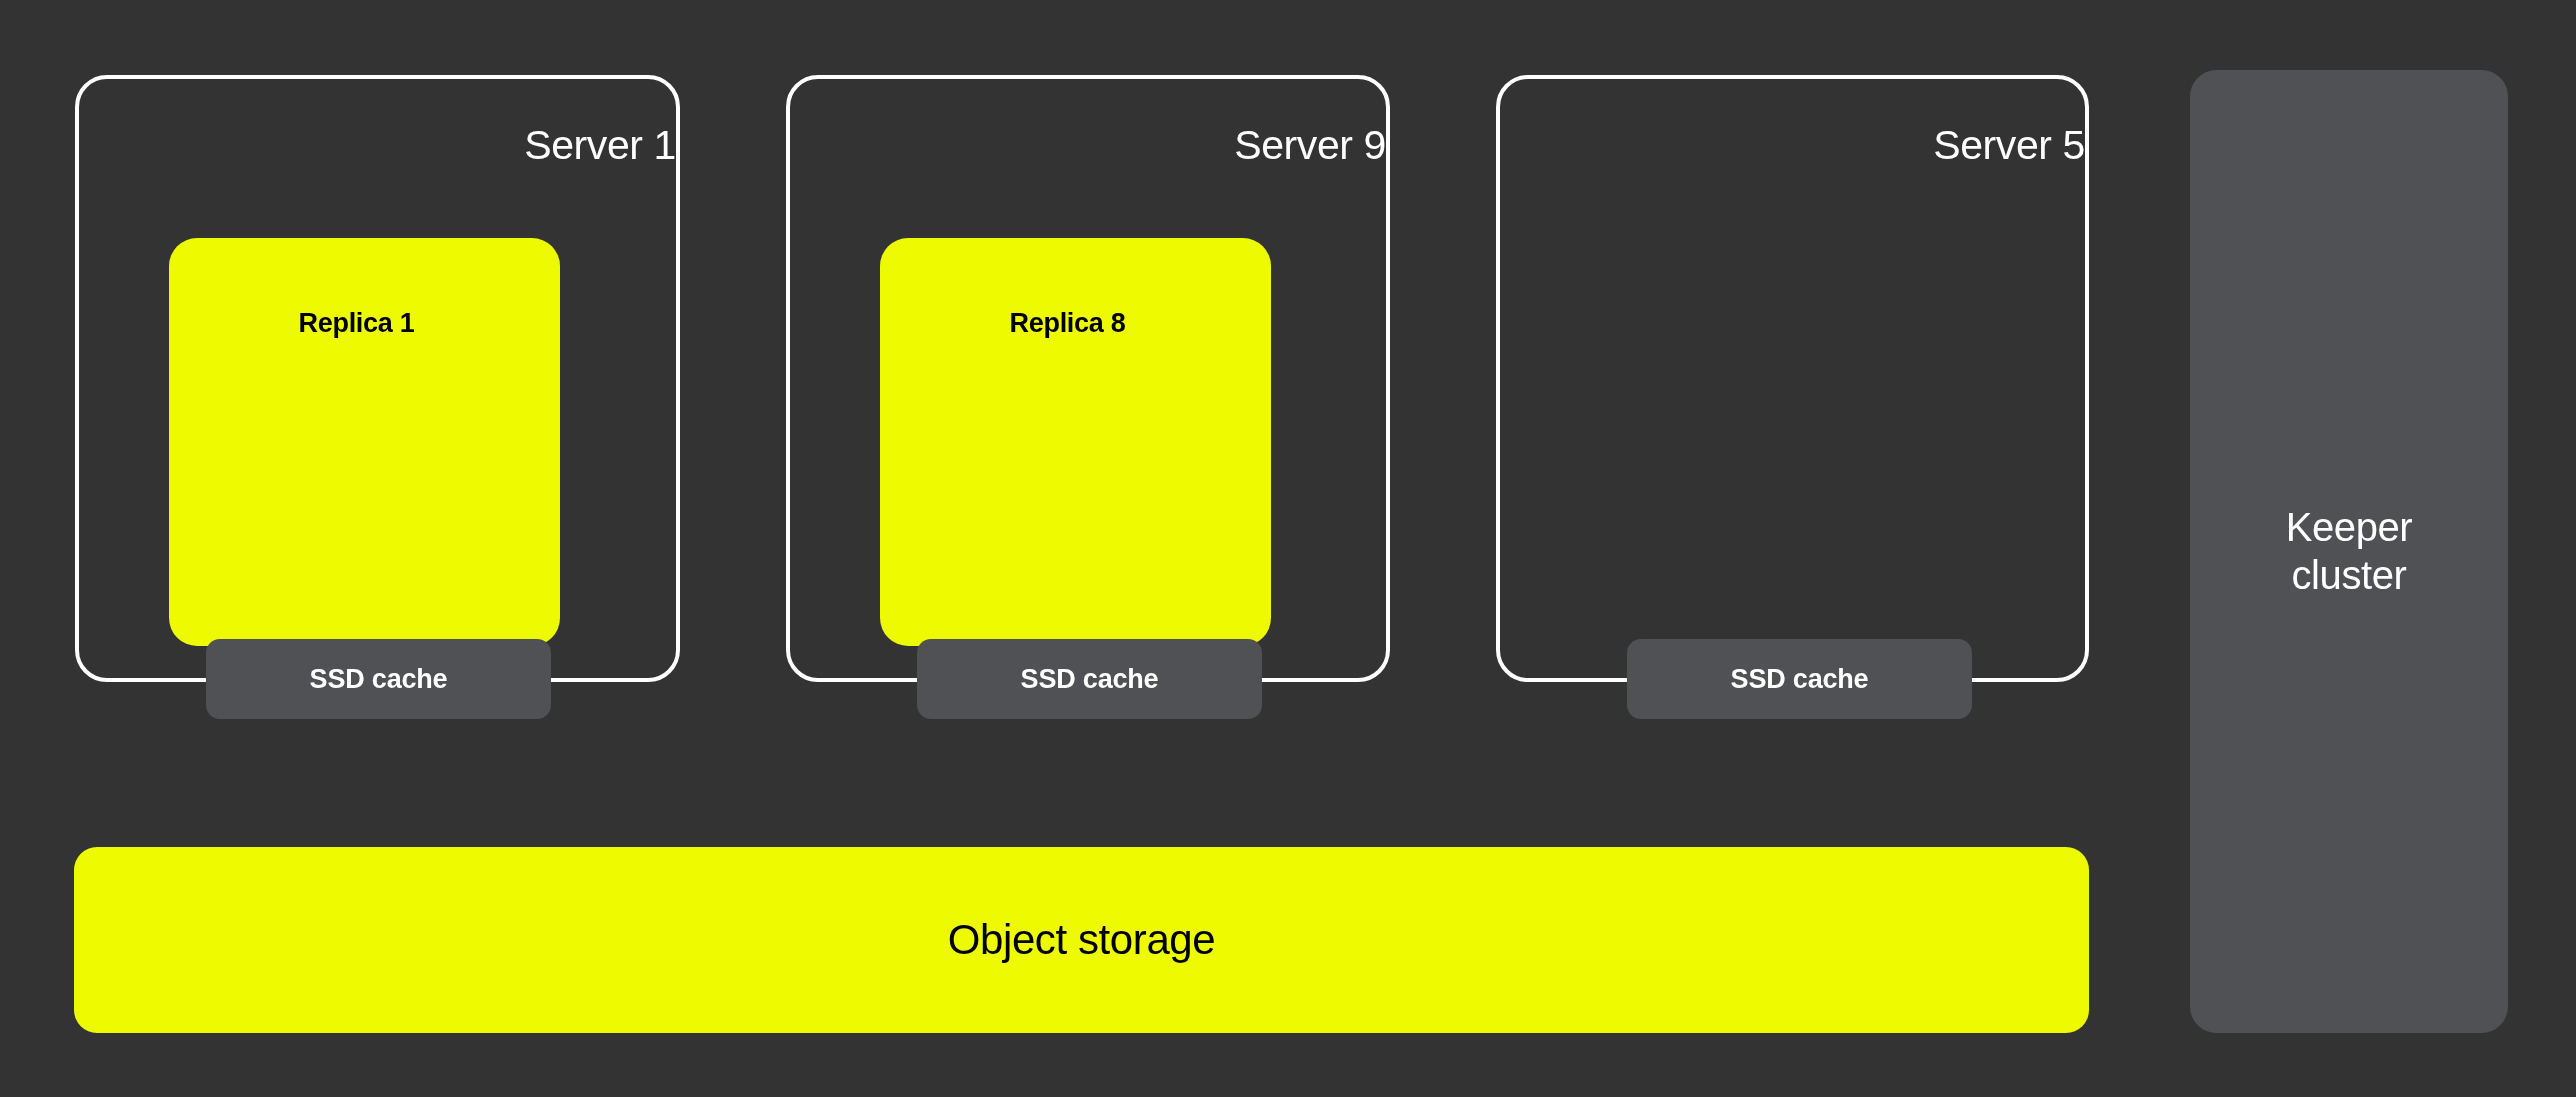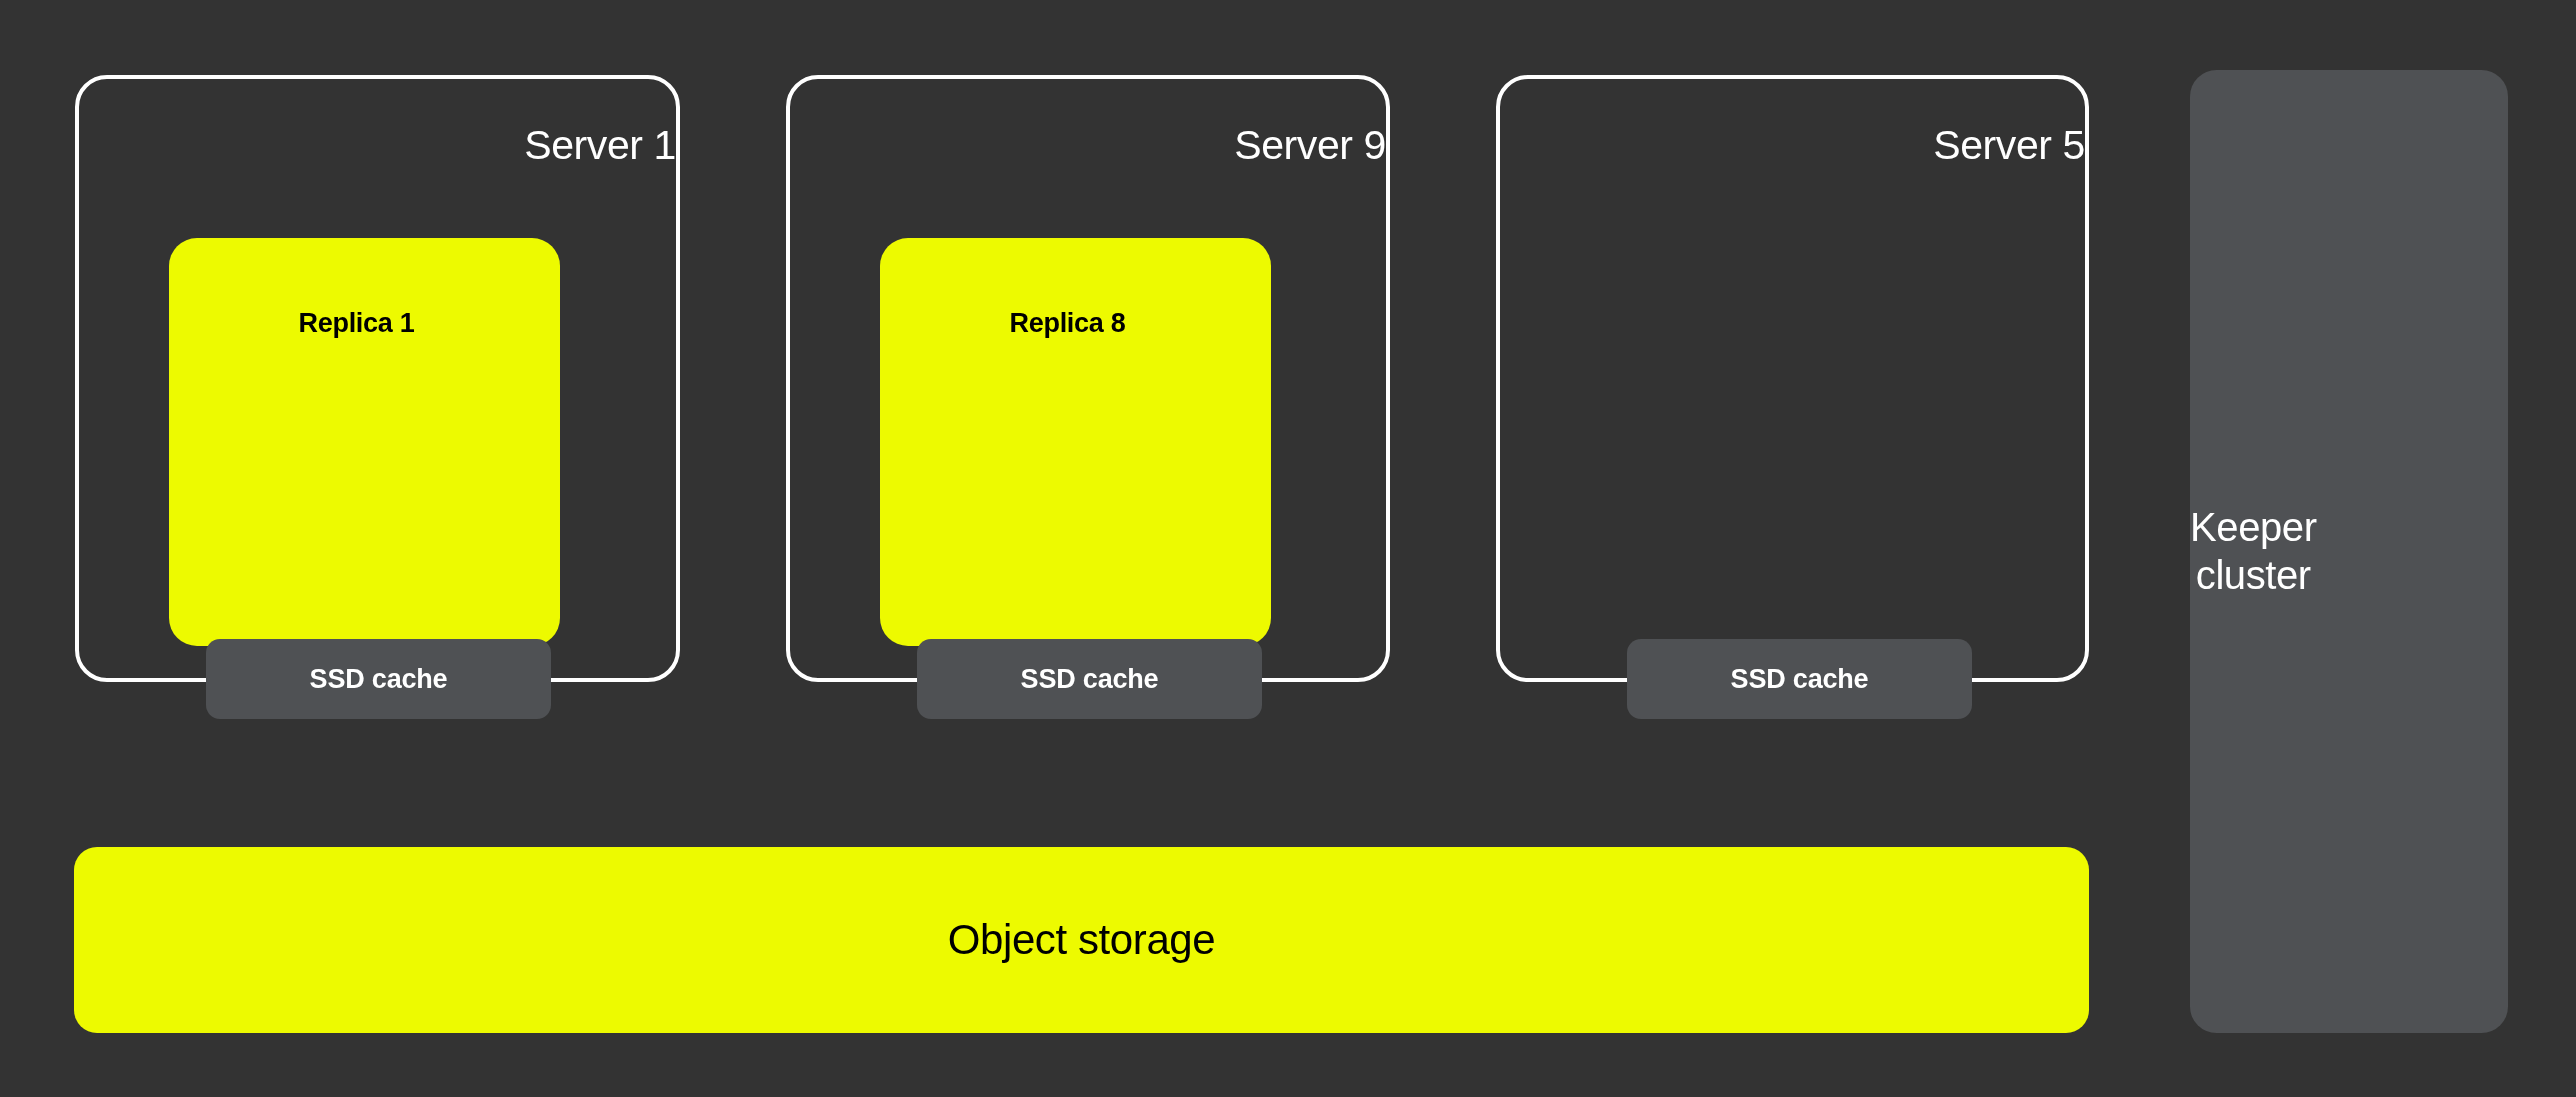--- a/index.html
+++ b/index.html
@@ -124,21 +124,21 @@
   .keeper-panel {
     position: absolute;
     left: 2190px;
     top: 70px;
     width: 318px;
     height: 963px;
     background: #4F5154;
     border-radius: 26.5px;
     display: flex;
     align-items: center;
-    justify-content: flex-start;
+    justify-content: center;
   }
   .keeper-label {
     color: #FFFFFF;
     font-size: 40px;
     font-weight: 400;
     letter-spacing: -0.4px;
     line-height: 1.18;
     text-align: center;
     white-space: pre-line;
   }

